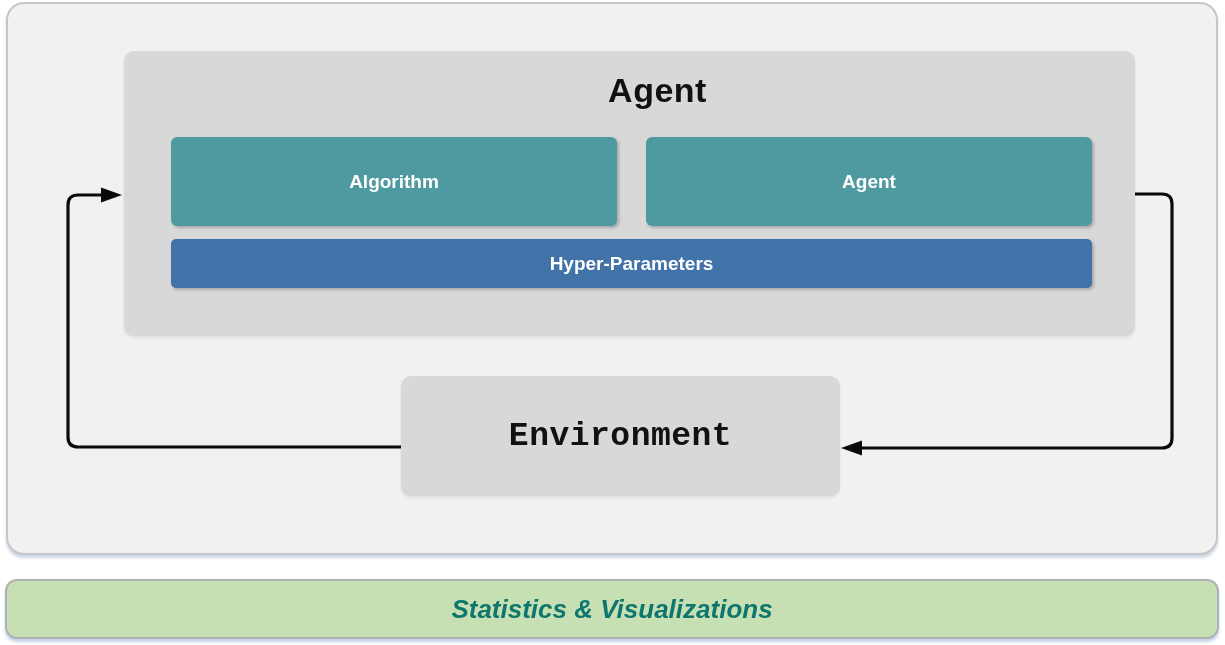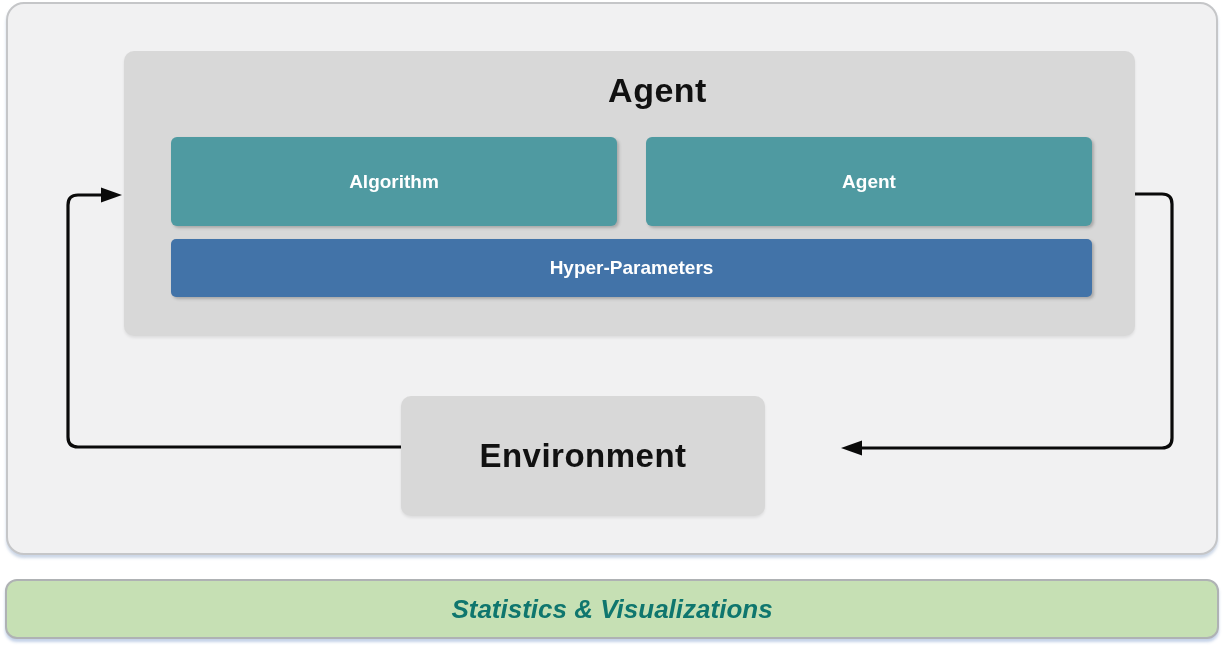--- a/index.html
+++ b/index.html
@@ -46,34 +46,34 @@
   }
   .component-box{
     flex:1;
     background:var(--teal);
     border-radius:6px;
     box-shadow:2px 2px 3px rgba(60,60,60,.3);
     display:flex;align-items:center;justify-content:center;
     color:#fff;font-size:19px;font-weight:bold;
   }
   .hyper-bar{
-    position:absolute;left:47px;top:188px;width:921px;height:58px;
+    position:absolute;left:47px;top:188px;width:921px;height:49px;
     background:var(--blue);
     border-radius:5px;
     box-shadow:2px 2px 3px rgba(60,60,60,.3);
     display:flex;align-items:center;justify-content:center;
     color:#fff;font-size:19px;font-weight:bold;
   }
 
   .environment-box{
-    position:absolute;left:401px;top:396px;width:364px;height:120px;
+    position:absolute;left:401px;top:376px;width:439px;height:120px;
     background:var(--box-gray);
     border-radius:10px;
     box-shadow:0 2px 3px rgba(0,0,0,.08);
-    display:flex;align-items:center;justify-content:center;
+    display:flex;align-items:center;justify-content:center;font-family:Liberation Mono, monospace;
   }
   .environment-title{
     font-size:33px;font-weight:bold;color:#111;
     letter-spacing:0.5px;
   }
 
   .arrow-layer{
     position:absolute;inset:0;width:1225px;height:645px;
     pointer-events:none;
   }

